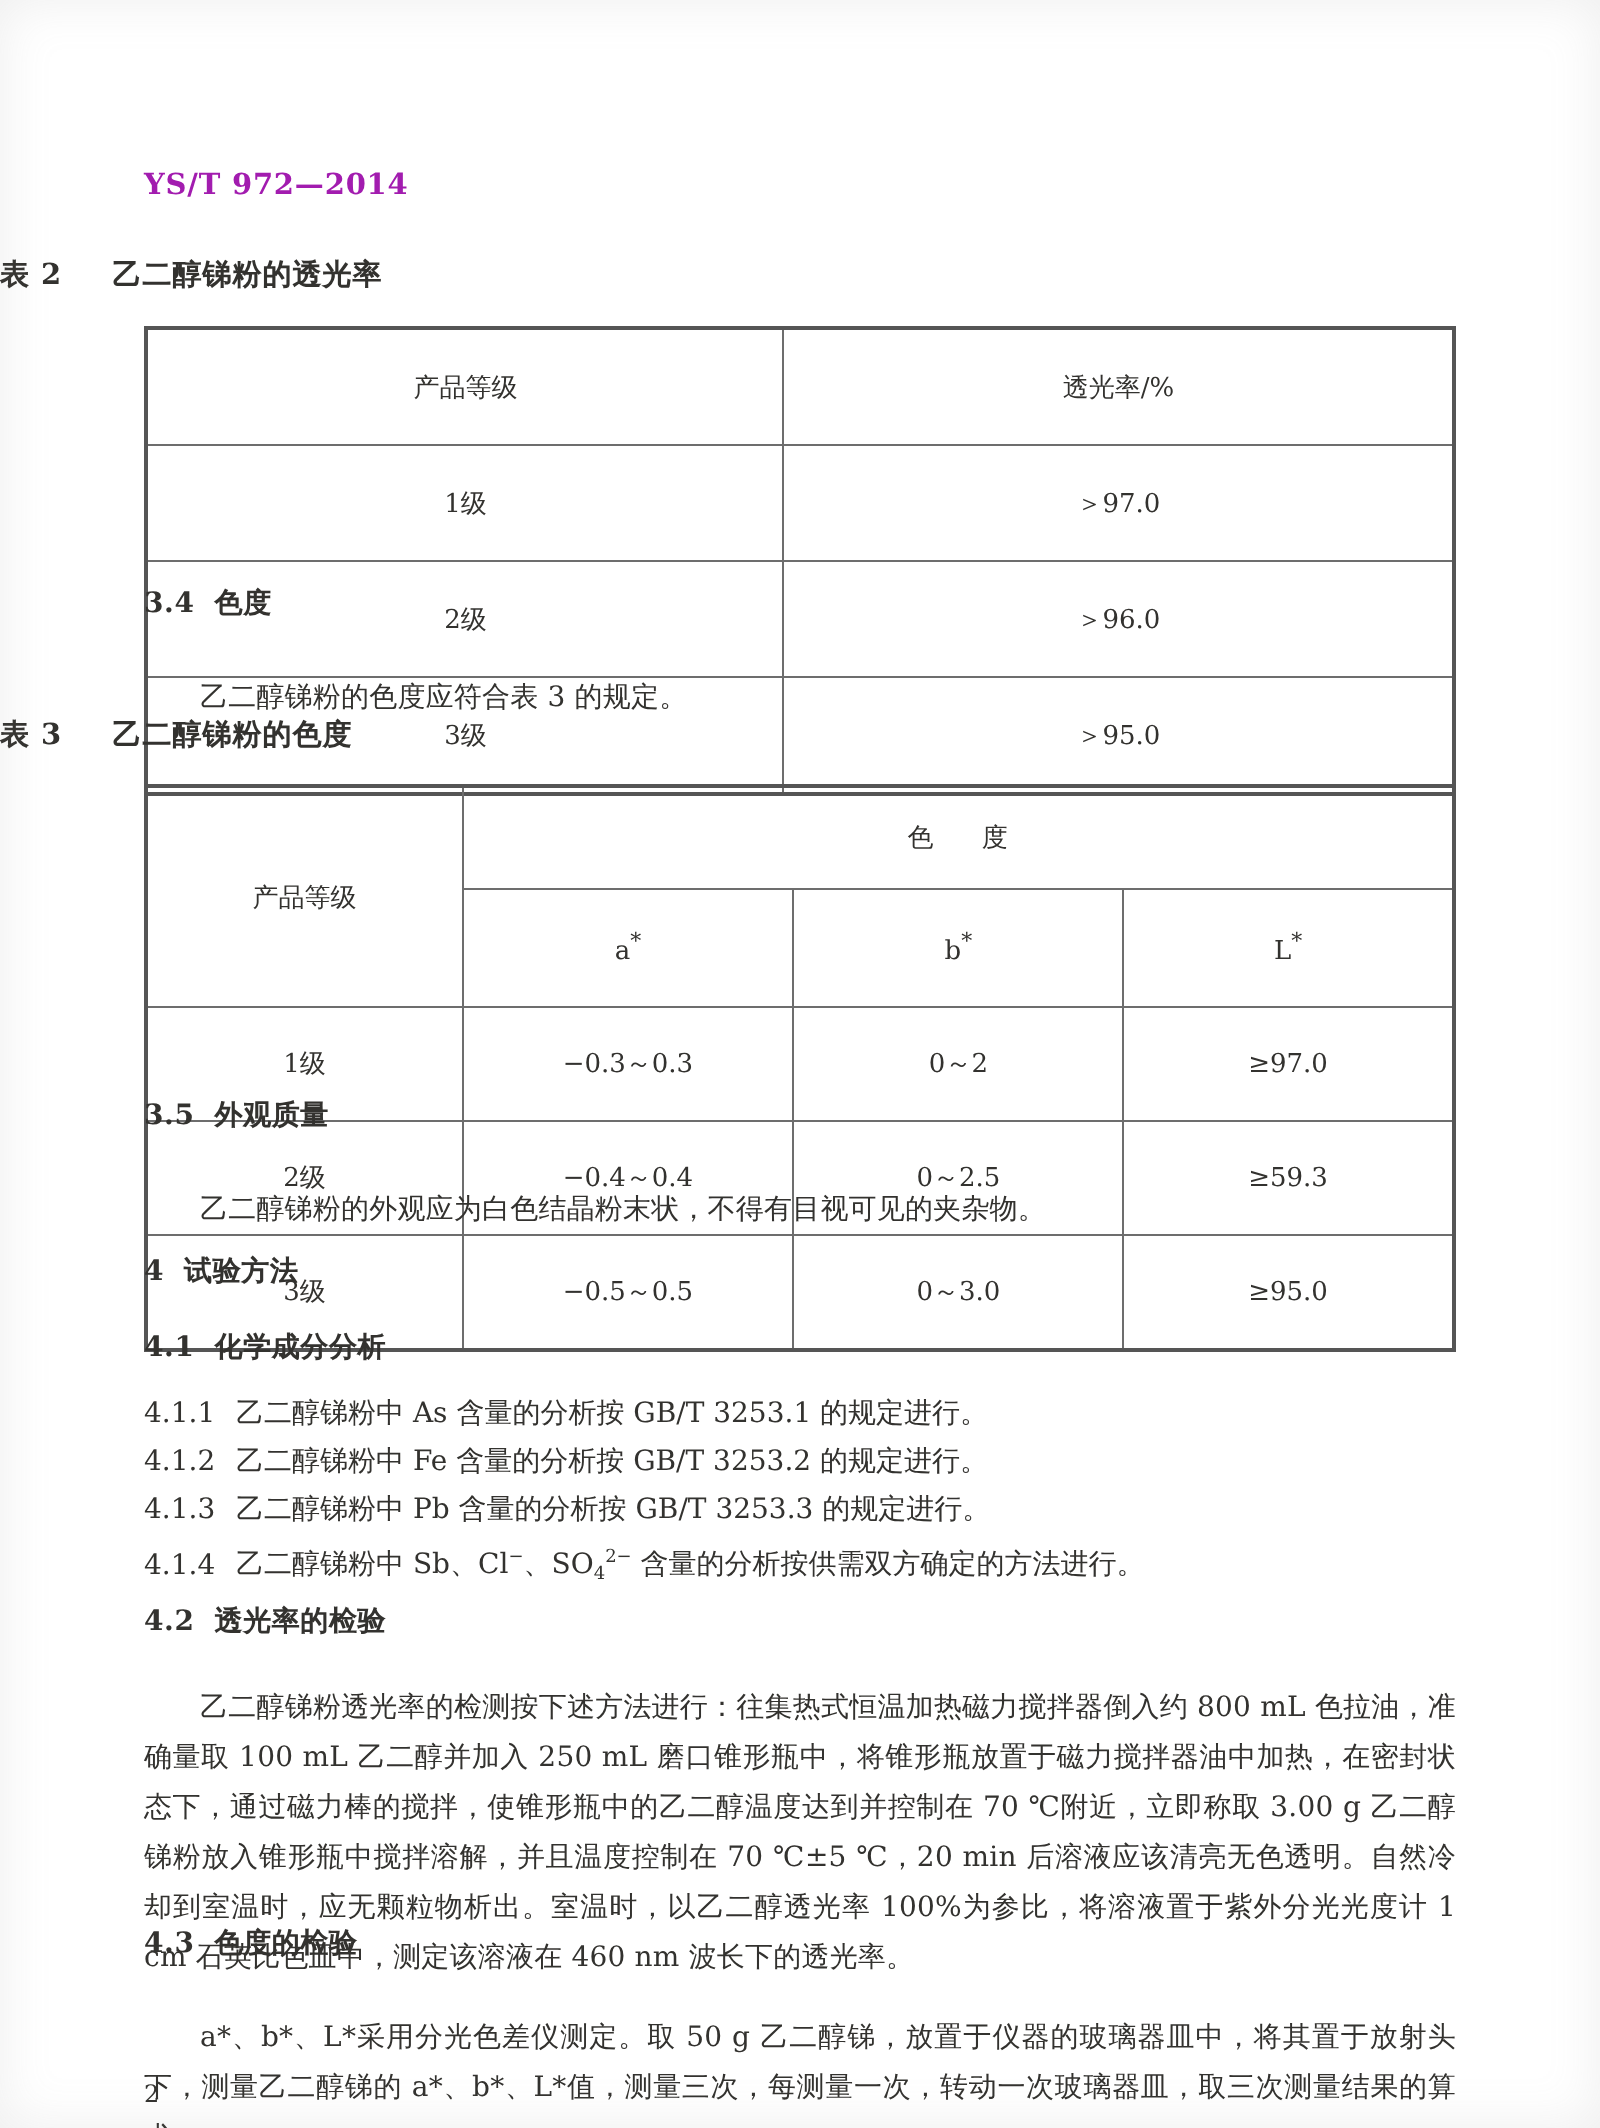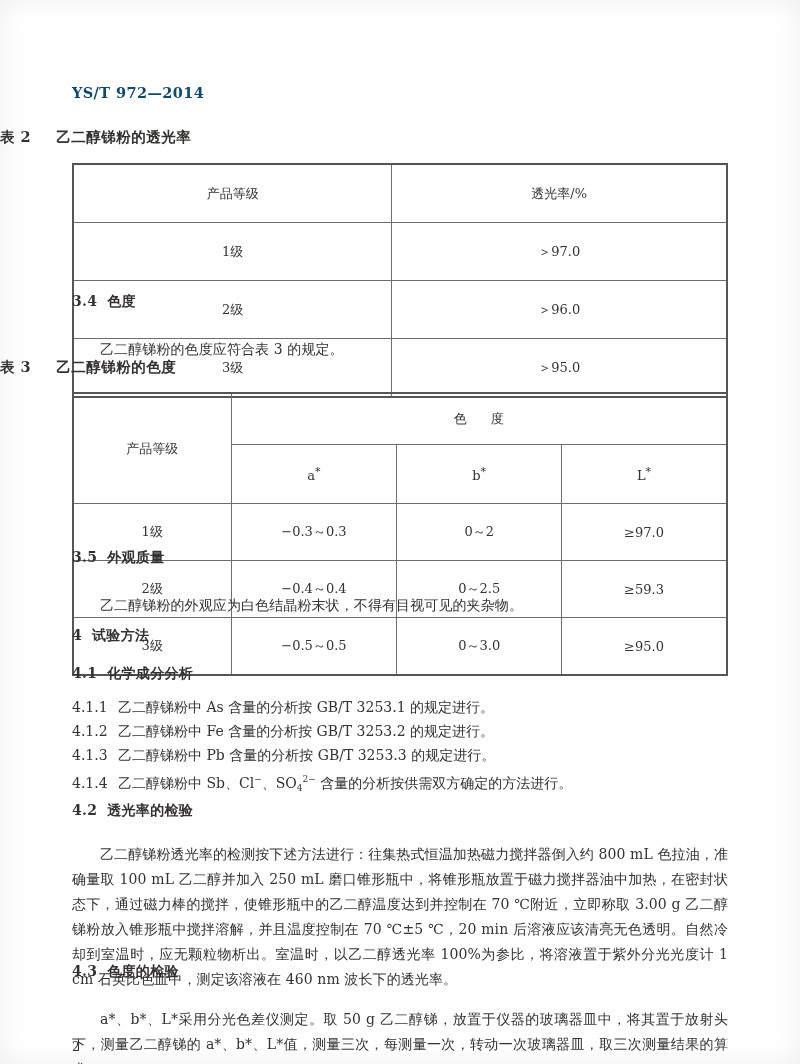--- a/index.html
+++ b/index.html
@@ -54,21 +54,21 @@
 
   
   .doc-header {
     position: absolute;
     left: 72px;
     top: 84px;
     font-family: "DejaVu Serif", "Liberation Serif", serif;
     font-weight: bold;
     font-size: 14.5px;
     letter-spacing: 0.4px;
-    color: #0c4a6e;
+    color: #a21caf;
     z-index: 2;
   }
 
   
   .content {
     position: absolute;
     left: 0; top: 0;
     width: 800px;
     z-index: 2;
   }

